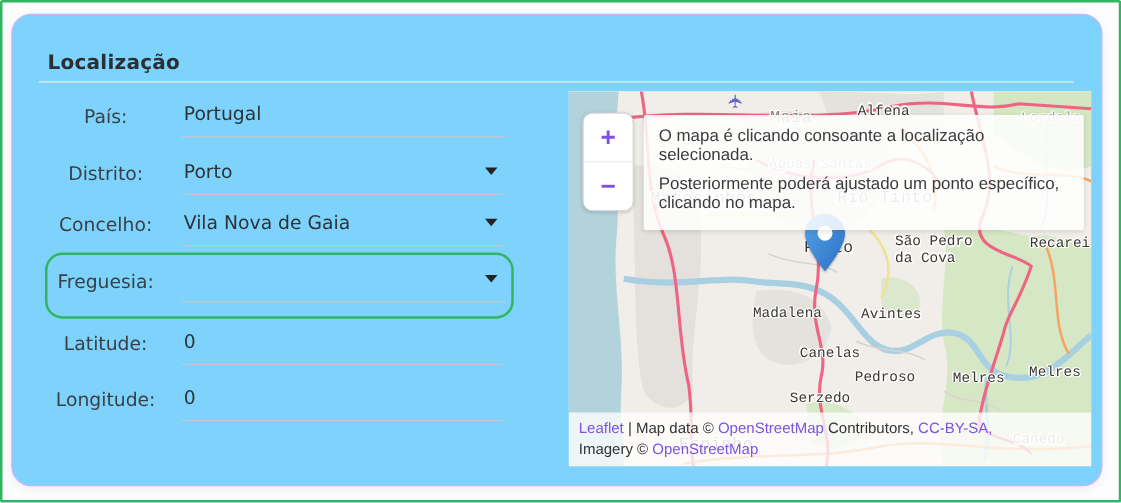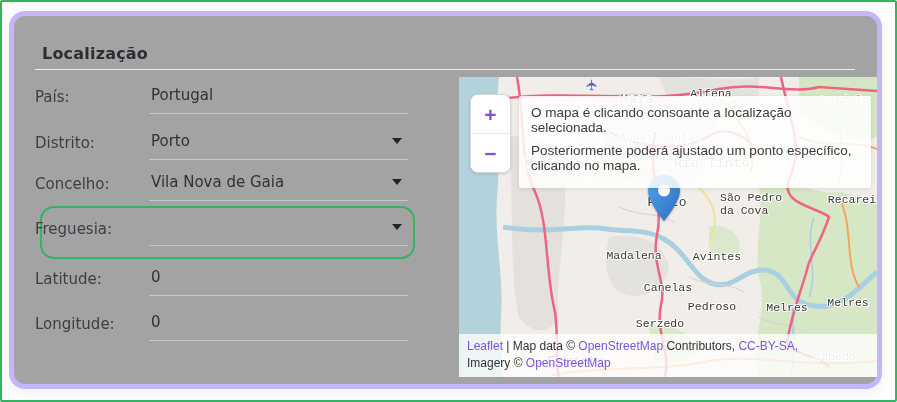--- a/index.html
+++ b/index.html
@@ -2,29 +2,29 @@
 <html><head>
 <meta charset="utf-8">
 <style>
   html,body{margin:0;padding:0;}
   body{
     width:897px;height:402px;position:relative;overflow:hidden;background:#fff;
     font-family:"DejaVu Sans","Liberation Sans",sans-serif;
   }
   .frame{position:absolute;inset:0;border:2px solid #31b561;border-radius:2px;box-sizing:border-box;background:#fdfdfd;}
   .card{
-    position:absolute;left:7px;top:9px;right:13px;bottom:11px;background:#a3a3a3;
-    border:5px solid #c4b5fd;border-radius:16px;box-shadow:0 3px 8px rgba(70,70,90,.07);
+    position:absolute;left:7px;top:9px;right:13px;bottom:11px;background:#7dd3fc;
+    border:1px solid #c4b5fd;border-radius:16px;box-shadow:0 3px 8px rgba(70,70,90,.07);
   }
   .card-title{position:absolute;left:28px;top:28px;font-size:16px;font-weight:600;color:#2b2e33;letter-spacing:.2px;}
   .title-divider{position:absolute;left:21px;right:22px;top:53px;height:0;border-top:1px solid #ededed;}
 
   
   .frow{position:absolute;left:21px;width:373px;height:42px;display:flex;align-items:flex-end;}
-  .flabel{width:107px;text-align:left;padding-bottom:8px;font-size:15px;color:#3a3f45;white-space:nowrap;}
+  .flabel{width:107px;text-align:center;padding-bottom:8px;font-size:15px;color:#3a3f45;white-space:nowrap;}
   .fvalue{
     flex:1;margin-left:7px;border-bottom:1px solid #c7c7cb;min-height:30px;
     display:flex;align-items:center;justify-content:space-between;padding:0 3px 7px 2px;box-sizing:border-box;
   }
   .vtext{font-size:15px;color:#2e3237;}
   .caret{width:0;height:0;border-left:5.5px solid transparent;border-right:5.5px solid transparent;border-top:6.5px solid #232323;margin-right:3px;cursor:pointer;}
   .highlight-box{position:absolute;left:26px;top:190px;width:375px;height:53px;border:2px solid #31b561;border-radius:14px;box-sizing:border-box;pointer-events:none;}
 
   
   .map{position:absolute;left:445px;top:61px;width:418px;height:300px;overflow:hidden;background:#f1eee9;cursor:pointer;}

